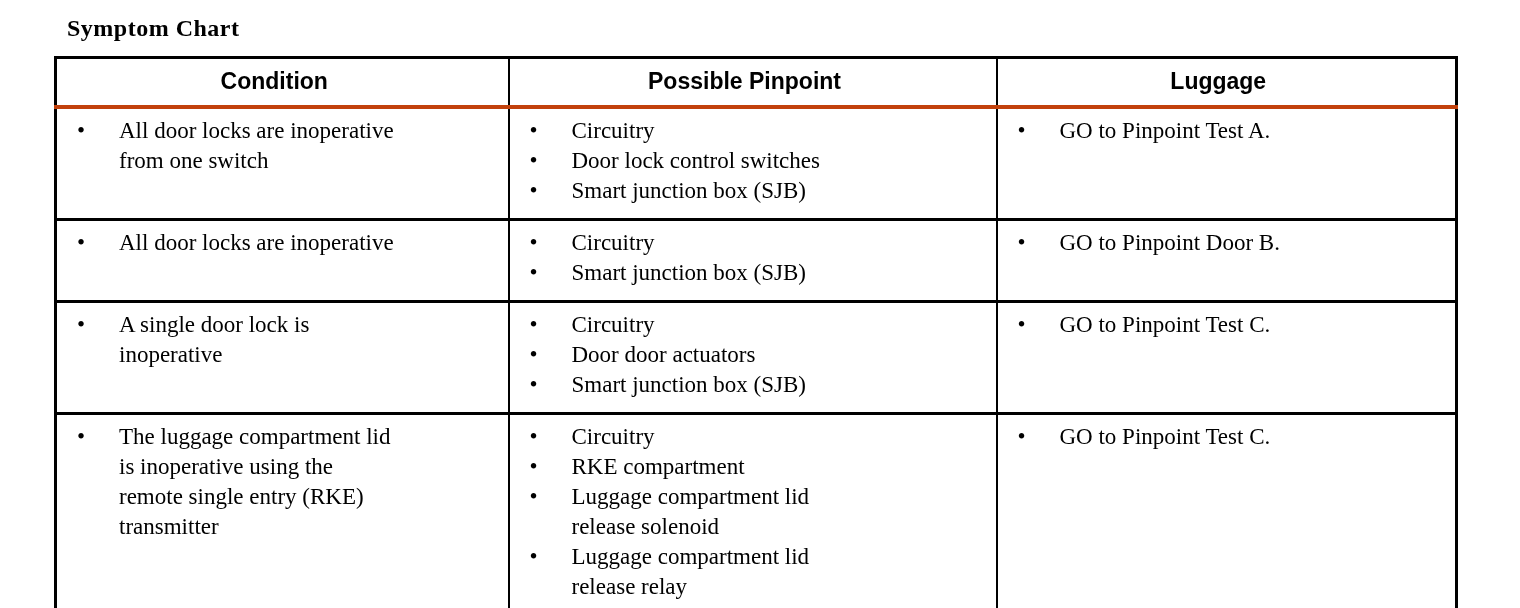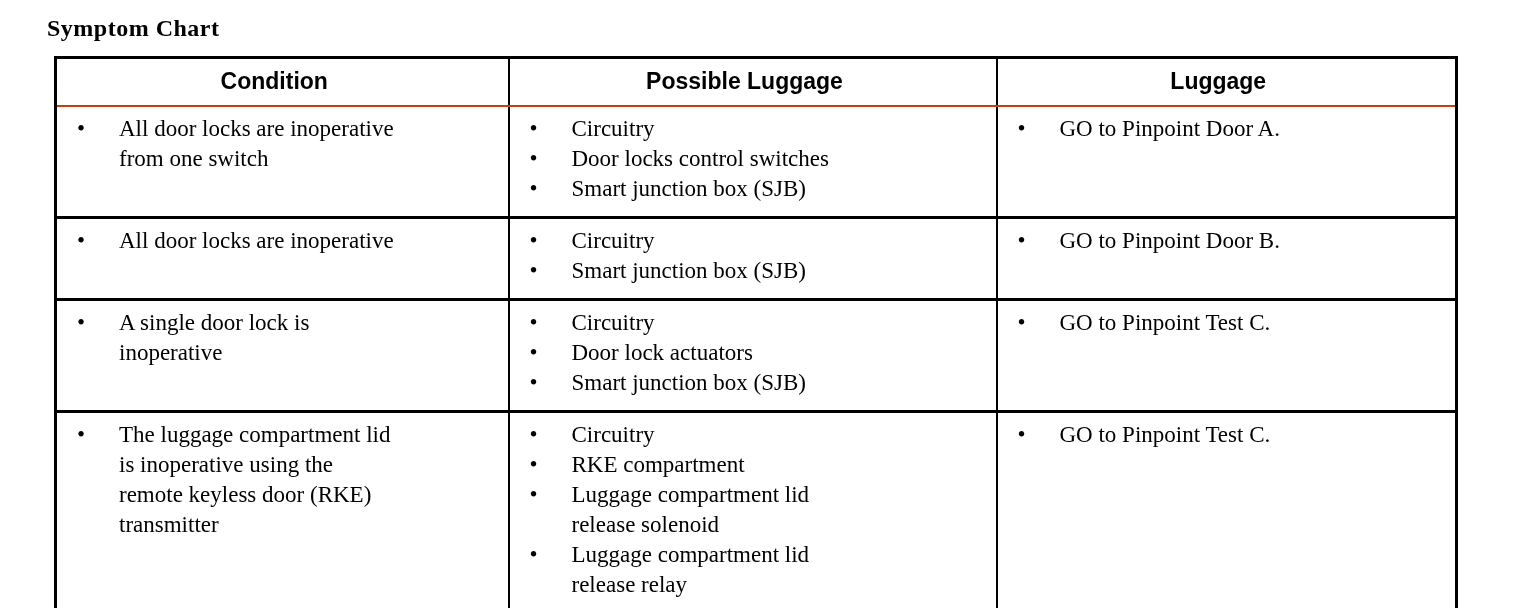--- a/index.html
+++ b/index.html
@@ -12,21 +12,21 @@
     width: 1520px;
     height: 608px;
     overflow: hidden;
     font-family: "Liberation Serif", "DejaVu Serif", serif;
     color: #000000;
     position: relative;
   }
 
   #page-title {
     position: absolute;
-    left: 47px;
+    left: 67px;
     top: 14px;
     font-family: "Liberation Serif", "DejaVu Serif", serif;
     font-weight: bold;
     font-size: 24px;
     line-height: 28px;
     letter-spacing: 0.5px;
     white-space: nowrap;
   }
 
   #symptom-table-wrap {
@@ -57,21 +57,21 @@
 
   th.header-cell {
     font-family: "Liberation Sans", "DejaVu Sans", sans-serif;
     font-weight: bold;
     font-size: 23px;
     line-height: 26px;
     text-align: center;
     vertical-align: middle;
     height: 36px;
     padding: 4px 16px 6px 0;
-    border-bottom: 2px solid #c2410c;
+    border-bottom: 4px solid #c2410c;
     border-right: 2px solid #000;
   }
   th.header-cell.last-col { border-right: none; }
 
   td.body-cell {
     vertical-align: top;
     padding: 7px 6px 10px 6px;
     border-right: 2px solid #000;
     border-bottom: 3px solid #000;
   }
@@ -117,21 +117,21 @@
 <div id="symptom-table-wrap">
   <table class="symptom-table">
     <colgroup>
       <col class="col-condition">
       <col class="col-sources">
       <col class="col-action">
     </colgroup>
     <thead>
       <tr>
         <th class="header-cell">Condition</th>
-        <th class="header-cell">Possible Luggage</th>
+        <th class="header-cell">Possible Pinpoint</th>
         <th class="header-cell last-col">Luggage</th>
       </tr>
     </thead>
     <tbody id="table-body">
         <tr class="row-0">
           <td class="body-cell">
             <ul class="bullet-list">
               <li class="bullet-item">
                 <span class="bullet-glyph">•</span>
                 <span class="bullet-text">All door locks are inoperative
@@ -140,33 +140,33 @@
             </ul>
           </td>
           <td class="body-cell">
             <ul class="bullet-list">
               <li class="bullet-item">
                 <span class="bullet-glyph">•</span>
                 <span class="bullet-text">Circuitry</span>
               </li>
               <li class="bullet-item">
                 <span class="bullet-glyph">•</span>
-                <span class="bullet-text">Door locks control switches</span>
+                <span class="bullet-text">Door lock control switches</span>
               </li>
               <li class="bullet-item">
                 <span class="bullet-glyph">•</span>
                 <span class="bullet-text">Smart junction box (SJB)</span>
               </li>
             </ul>
           </td>
           <td class="body-cell last-col">
             <ul class="bullet-list">
               <li class="bullet-item">
                 <span class="bullet-glyph">•</span>
-                <span class="bullet-text">GO to Pinpoint Door A.</span>
+                <span class="bullet-text">GO to Pinpoint Test A.</span>
               </li>
             </ul>
           </td>
         </tr>
         <tr class="row-1">
           <td class="body-cell">
             <ul class="bullet-list">
               <li class="bullet-item">
                 <span class="bullet-glyph">•</span>
                 <span class="bullet-text">All door locks are inoperative</span>
@@ -205,21 +205,21 @@
             </ul>
           </td>
           <td class="body-cell">
             <ul class="bullet-list">
               <li class="bullet-item">
                 <span class="bullet-glyph">•</span>
                 <span class="bullet-text">Circuitry</span>
               </li>
               <li class="bullet-item">
                 <span class="bullet-glyph">•</span>
-                <span class="bullet-text">Door lock actuators</span>
+                <span class="bullet-text">Door door actuators</span>
               </li>
               <li class="bullet-item">
                 <span class="bullet-glyph">•</span>
                 <span class="bullet-text">Smart junction box (SJB)</span>
               </li>
             </ul>
           </td>
           <td class="body-cell last-col">
             <ul class="bullet-list">
               <li class="bullet-item">
@@ -229,21 +229,21 @@
             </ul>
           </td>
         </tr>
         <tr class="row-3 last-row">
           <td class="body-cell">
             <ul class="bullet-list">
               <li class="bullet-item">
                 <span class="bullet-glyph">•</span>
                 <span class="bullet-text">The luggage compartment lid
 is inoperative using the
-remote keyless door (RKE)
+remote single entry (RKE)
 transmitter</span>
               </li>
             </ul>
           </td>
           <td class="body-cell">
             <ul class="bullet-list">
               <li class="bullet-item">
                 <span class="bullet-glyph">•</span>
                 <span class="bullet-text">Circuitry</span>
               </li>

